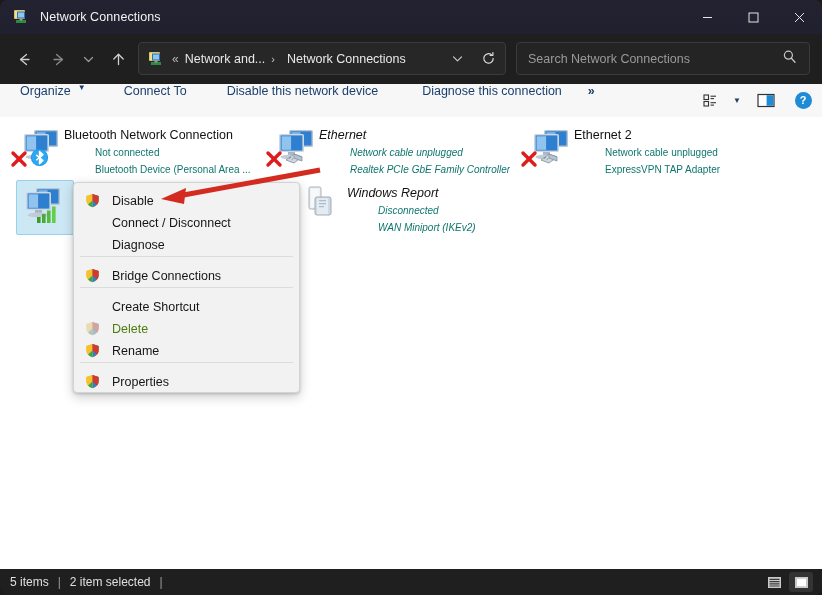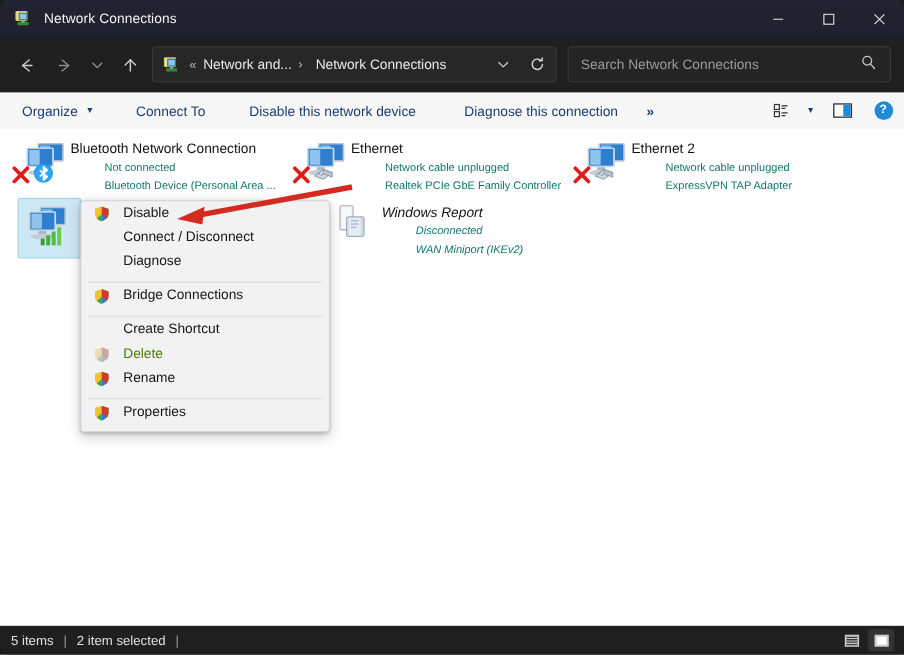--- a/index.html
+++ b/index.html
@@ -161,21 +161,21 @@
     background: #f7f7f7;
     border-bottom: 1px solid #e4e4e4;
     display: flex;
     align-items: center;
   }
   .cmd {
     color: #1b3f6e;
     font-size: 12.5px;
     white-space: nowrap;
     display: flex;
-    align-items: center;
+    align-items: flex-start;
     height: 33px;
     padding: 0 10px;
   }
   .cmd .caret {
     margin-left: 7px;
     font-size: 8px;
     line-height: 1;
     color: #1b3f6e;
   }
   .cmd-o { margin-left: 10px; }
@@ -283,21 +283,21 @@
     border: 1px solid #d4d4d4;
     border-radius: 4px;
     box-shadow: 0 4px 12px rgba(0,0,0,0.20), 0 1px 3px rgba(0,0,0,0.18);
     padding: 3px 0 3px 0;
     box-sizing: border-box;
     z-index: 40;
   }
   .mi {
     height: 22px;
     display: flex;
-    align-items: flex-start;
+    align-items: flex-end;
     padding-left: 8px;
   }
   .mi-ico {
     width: 24px; height: 16px;
     flex: 0 0 auto;
     position: relative;
   }
   .mi-label {
     font-size: 12.5px;
     color: #161616;
@@ -523,21 +523,21 @@
           </svg>
         </span>
       </div>
       <div class="item-labels">
         <div class="item-name">Bluetooth Network Connection</div>
         <div class="item-status">Not connected</div>
         <div class="item-device">Bluetooth Device (Personal Area ...</div>
       </div>
     </div>
 
-    <div class="item" style="left:263px; top:5px; width:255px;">
+    <div class="item" style="left:263px; top:5px; width:255px;font-style:italic;">
       <div class="item-icon">
         <svg class="pcicon" viewBox="0 0 46 40">
           <rect x="14" y="3" width="24" height="17" rx="1.5" fill="#b9c6d2"></rect>
           <rect x="15.5" y="4.3" width="21" height="14.2" fill="#2f7fd1"></rect>
           <rect x="16.5" y="5.2" width="9" height="12.5" fill="#8fc3ef" opacity=".85"></rect>
           <rect x="4" y="7" width="25" height="18" rx="1.5" fill="#cdd7e1"></rect>
           <rect x="5.6" y="8.4" width="21.8" height="15.2" fill="#2f7fd1"></rect>
           <rect x="6.6" y="9.3" width="9.5" height="13.5" fill="#9ccbf2" opacity=".9"></rect>
           <rect x="13" y="25" width="7" height="4" fill="#aab6c2"></rect>
           <ellipse cx="16.5" cy="30" rx="11" ry="2.6" fill="#c3ccd6"></ellipse>

